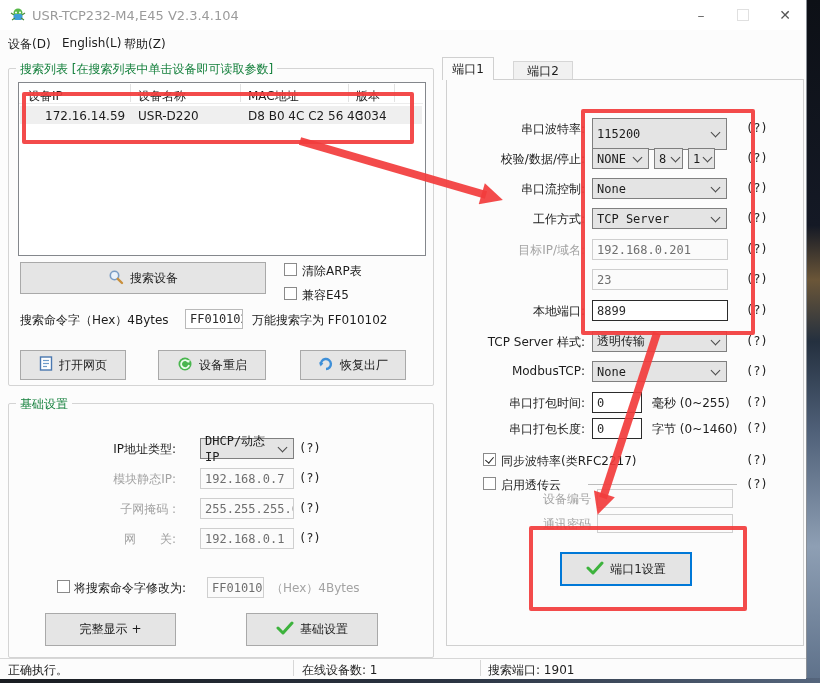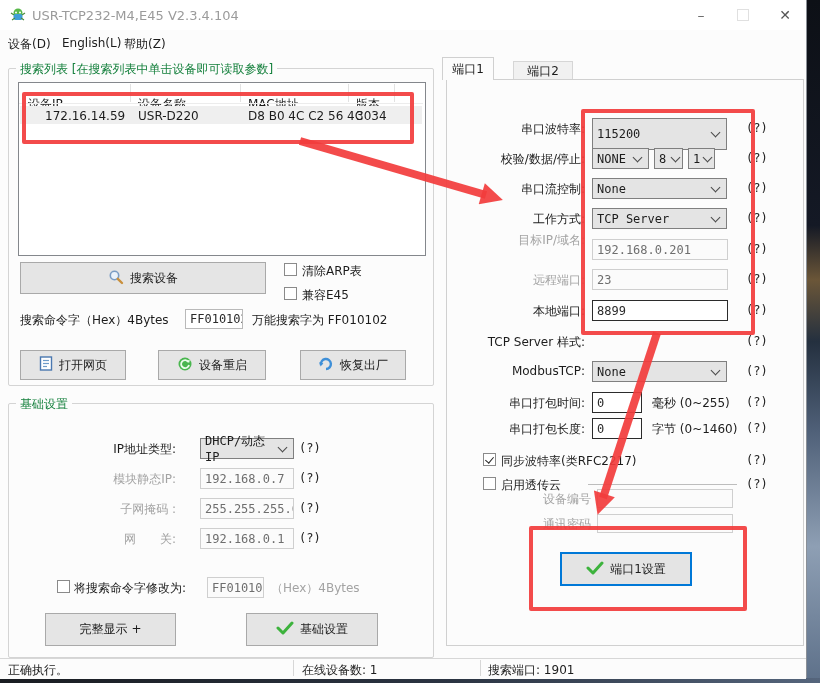--- a/index.html
+++ b/index.html
@@ -22,21 +22,21 @@
   
   .menu-item{top:36px;color:#1c1c1c;}
   
   .grp{border:1px solid #d4d4d4;border-radius:2px;background:transparent;}
   .grp-title{background:#fcfcfc;padding:0 4px;color:#15803d;}
   
   .lv{left:18px;top:82px;width:406px;height:172px;background:#ffffff;border:1px solid #84878c;}
   .lv-sep{top:84px;width:1px;height:18px;background:#e2e2e2;}
   .lv-headline{left:19px;top:103px;width:404px;height:1px;background:#ececec;}
   .lv-row{left:20px;top:106px;width:402px;height:18px;background:#efefef;}
-  .cell{top:88px;color:#1c1c1c;margin-top:8px;}
+  .cell{top:88px;color:#1c1c1c;}
   .rcell{top:109px;color:#1c1c1c;}
   
   .btn{background:#e5e5e5;border:1px solid #a9a9a9;display:flex;align-items:center;justify-content:center;gap:6px;box-sizing:border-box;color:#1c1c1c;}
   .combo{background:#e4e4e4;border:1px solid #7f7f7f;display:flex;align-items:center;box-sizing:border-box;
          font-family:"DejaVu Sans Mono","Liberation Mono",monospace;font-size:12px;padding-left:4px;}
   .chev{width:6px;height:6px;border-right:1.6px solid #4a4a4a;border-bottom:1.6px solid #4a4a4a;
         transform:rotate(45deg);margin-left:auto;margin-right:7px;margin-top:-3px;flex:none;}
   .tin{background:#ffffff;border:1px solid #b9b9b9;box-sizing:border-box;
        font-family:"DejaVu Sans Mono","Liberation Mono",monospace;font-size:12px;color:#2a2a2a;
        padding:0 0 0 4px;margin:0;outline:none;display:block;}
@@ -242,33 +242,36 @@
   </div>
   <span class="abs help" style="left:746px;top:181px;z-index:4">(?)</span>
 
   <span class="abs rlabel nw" style="left:450px;top:211px;width:135px;z-index:4">工作方式:</span>
   <div class="abs combo" style="left:592px;top:208px;width:135px;height:21px;z-index:4">
     <span>TCP Server</span>
       <span class="chev"></span>
   </div>
   <span class="abs help" style="left:746px;top:211px;z-index:4">(?)</span>
 
-  <span class="abs rlabel glabel nw" style="left:450px;top:232px;width:135px;z-index:4">目标IP/域名:</span>
+  <span class="abs rlabel glabel nw" style="left:450px;top:242px;width:135px;z-index:4">目标IP/域名:</span>
   <input class="abs tin dis" style="left: 592px; top: 239px; width: 136px; height: 21px; z-index: 4;" value="192.168.0.201">
   <span class="abs help" style="left:746px;top:242px;z-index:4">(?)</span>
 
-  <span class="abs rlabel glabel nw" style="left:450px;top:272px;width:135px;z-index:4">远程端口:</span>
   <input class="abs tin dis" style="left: 592px; top: 269px; width: 136px; height: 21px; z-index: 4;" value="23">
   <span class="abs help" style="left:746px;top:272px;z-index:4">(?)</span>
 
   <span class="abs rlabel nw" style="left:450px;top:303px;width:135px;z-index:4">本地端口:</span>
   <input class="abs tin strong" style="left: 592px; top: 300px; width: 136px; height: 21px; z-index: 4;" value="8899">
   <span class="abs help" style="left:746px;top:303px;z-index:4">(?)</span>
 
   <span class="abs rlabel nw" style="left:450px;top:334px;width:135px;z-index:4">TCP Server 样式:</span>
+  <div class="abs combo" style="left:592px;top:331px;width:135px;height:21px;z-index:4">
+    <span>透明传输</span>
+      <span class="chev"></span>
+  </div>
   <span class="abs help" style="left:746px;top:334px;z-index:4">(?)</span>
 
   <span class="abs rlabel nw" style="left:450px;top:364px;width:135px;z-index:4">ModbusTCP:</span>
   <div class="abs combo" style="left:592px;top:361px;width:135px;height:21px;z-index:4">
     <span>None</span>
       <span class="chev"></span>
   </div>
   <span class="abs help" style="left:746px;top:364px;z-index:4">(?)</span>
 
   <span class="abs rlabel nw" style="left:450px;top:395px;width:135px;z-index:4">串口打包时间:</span>

